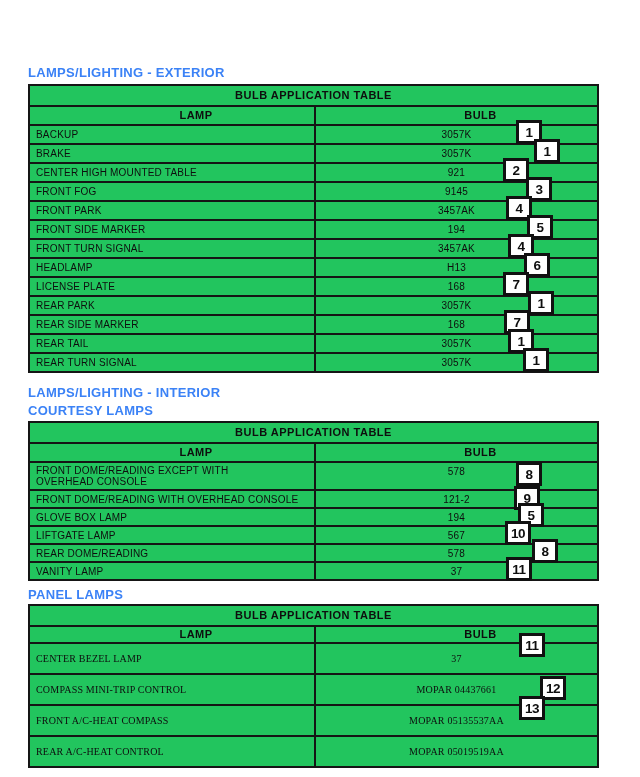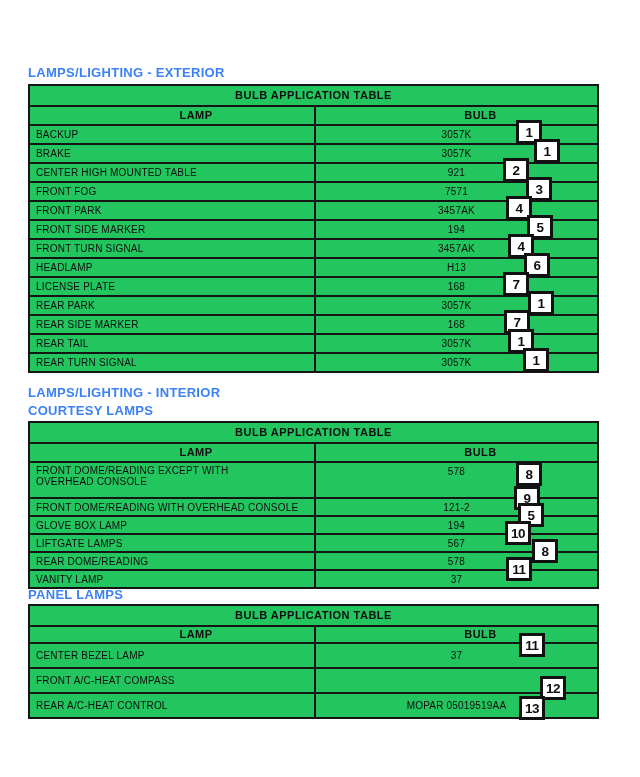--- a/index.html
+++ b/index.html
@@ -22,25 +22,25 @@
   .rowline{display:flex;border-top:2px solid #151515;}
   .c-lamp{width:286px;box-sizing:border-box;border-right:2px solid #151515;}
   .c-bulb{flex:1;border-radius:7px;}
   .th{font-weight:bold;font-size:11px;letter-spacing:.5px;text-align:center;padding-left:48px;}
   .colhead .th{height:17px;line-height:17px;}
   .td{font-size:10px;letter-spacing:.2px;box-sizing:border-box;}
   .td.c-lamp{padding-left:6px;display:flex;align-items:center;}
   .td.c-bulb{display:flex;align-items:center;justify-content:center;}
   .tbl-ext .td{height:17px;}
   .tbl-court .td{height:16px;}
-  .tbl-court .row-tall .td{height:34px;}
+  .tbl-court .row-tall .td{height:26px;}
   .tbl-court .row-tall .td.c-lamp{align-items:flex-start;padding-top:2px;}
   .two-line{max-width:200px;line-height:11px;display:inline-block;}
   .tbl-panel .colhead .th{height:15px;line-height:15px;}
-  .tbl-panel .td{height:23px;}
+  .tbl-panel .td{height:29px;font-family:Liberation Serif, serif;}
   .co{
     position:absolute;width:26px;height:24px;box-sizing:border-box;
     border:3px solid #111;background:#fff;display:flex;align-items:center;
     justify-content:center;font-weight:bold;font-size:13.5px;letter-spacing:-.5px;
   }
 </style>
 </head>
 <body>
 
 <div class="page">
@@ -60,21 +60,21 @@
     <div class="rowline">
       <div class="td c-lamp">BRAKE</div>
       <div class="td c-bulb">3057K</div>
     </div>
     <div class="rowline">
       <div class="td c-lamp">CENTER HIGH MOUNTED TABLE</div>
       <div class="td c-bulb">921</div>
     </div>
     <div class="rowline">
       <div class="td c-lamp">FRONT FOG</div>
-      <div class="td c-bulb">7571</div>
+      <div class="td c-bulb">9145</div>
     </div>
     <div class="rowline">
       <div class="td c-lamp">FRONT PARK</div>
       <div class="td c-bulb">3457AK</div>
     </div>
     <div class="rowline">
       <div class="td c-lamp">FRONT SIDE MARKER</div>
       <div class="td c-bulb">194</div>
     </div>
     <div class="rowline">
@@ -124,21 +124,21 @@
     </div>
     <div class="rowline">
       <div class="td c-lamp">FRONT DOME/READING WITH OVERHEAD CONSOLE</div>
       <div class="td c-bulb">121-2</div>
     </div>
     <div class="rowline">
       <div class="td c-lamp">GLOVE BOX LAMP</div>
       <div class="td c-bulb">194</div>
     </div>
     <div class="rowline">
-      <div class="td c-lamp">LIFTGATE LAMPS</div>
+      <div class="td c-lamp">LIFTGATE LAMP</div>
       <div class="td c-bulb">567</div>
     </div>
     <div class="rowline">
       <div class="td c-lamp">REAR DOME/READING</div>
       <div class="td c-bulb">578</div>
     </div>
     <div class="rowline">
       <div class="td c-lamp">VANITY LAMP</div>
       <div class="td c-bulb">37</div>
     </div>
@@ -150,21 +150,26 @@
     <div class="t-title">BULB APPLICATION TABLE</div>
     <div class="rowline colhead">
       <div class="th c-lamp">LAMP</div>
       <div class="th c-bulb">BULB</div>
     </div>
     <div class="rowline">
       <div class="td c-lamp">CENTER BEZEL LAMP</div>
       <div class="td c-bulb">37</div>
     </div>
     <div class="rowline">
+      <div class="td c-lamp">COMPASS MINI-TRIP CONTROL</div>
+      <div class="td c-bulb">MOPAR 04437661</div>
+    </div>
+    <div class="rowline">
       <div class="td c-lamp">FRONT A/C-HEAT COMPASS</div>
+      <div class="td c-bulb">MOPAR 05135537AA</div>
     </div>
     <div class="rowline">
       <div class="td c-lamp">REAR A/C-HEAT CONTROL</div>
       <div class="td c-bulb">MOPAR 05019519AA</div>
     </div>
   </div>
 
   <div class="co" style="left:516px;top:120px;">1</div>
   <div class="co" style="left:534px;top:139px;">1</div>
   <div class="co" style="left:503px;top:158px;">2</div>

